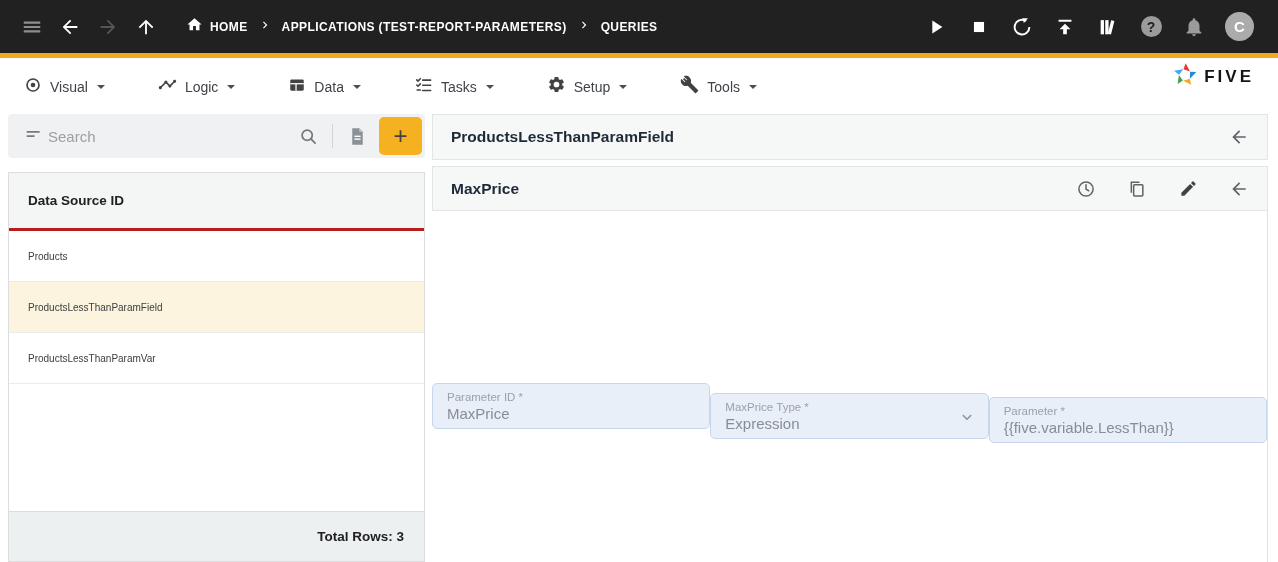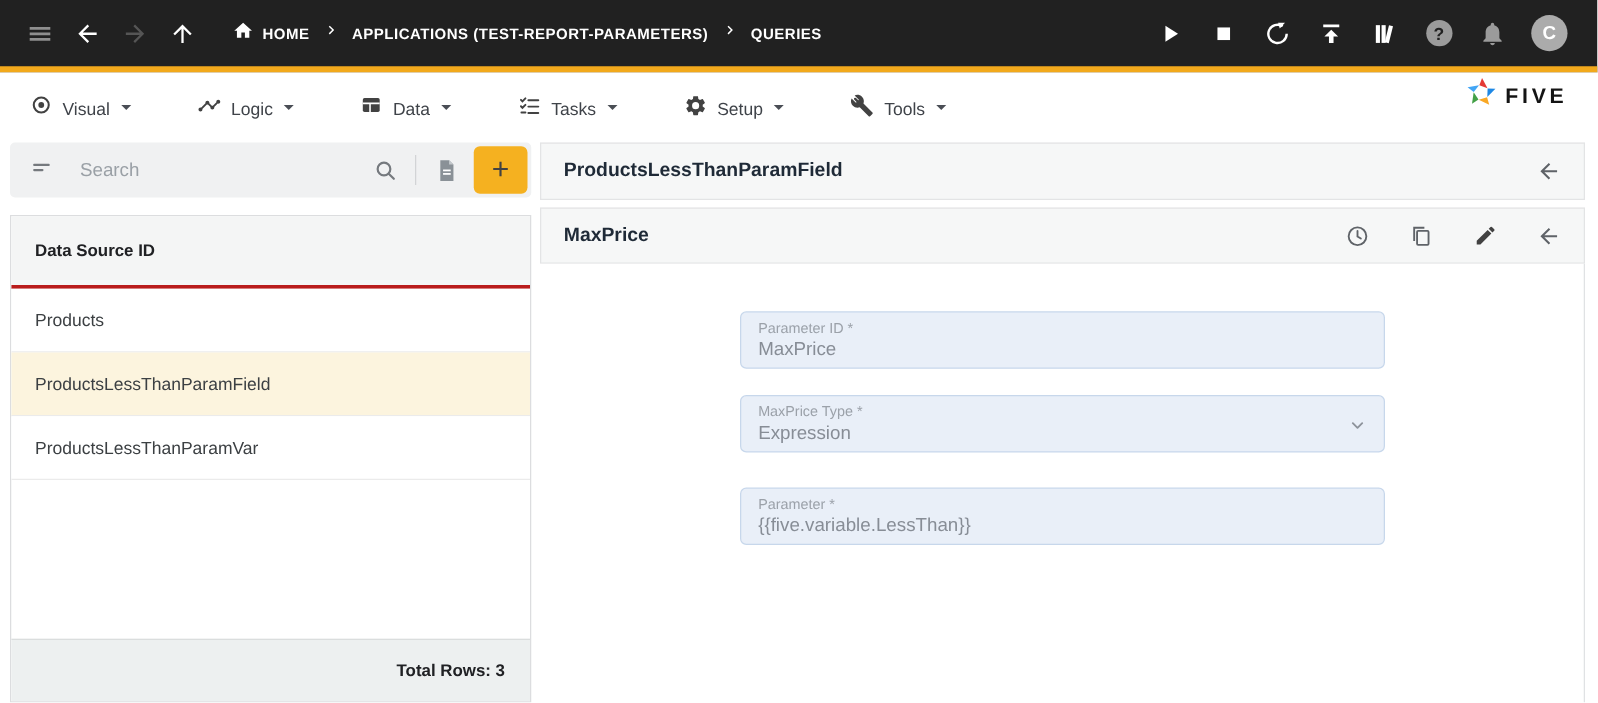--- a/index.html
+++ b/index.html
@@ -55,21 +55,21 @@
   }
 
   
   .search-bar {
     position: absolute; left: 8px; top: 114px; width: 417px; height: 44px;
     background: #f0f1f2; border-radius: 4px;
     display: flex; align-items: center; padding: 0 3px 0 16px;
   }
   .search-input {
     flex: 1; border: none; background: transparent; outline: none;
-    font-size: 15px; color: #3c4043; margin-left: 20px; min-width: 0;
+    font-size: 15px; color: #3c4043; margin-left: 4px; min-width: 0;
     font-family: inherit;
   }
   .search-input::placeholder { color: #9aa0a6; }
   .sb-divider { width: 1px; height: 24px; background: #d2d4d6; margin: 0 10px; }
   .icon-btn { width: 28px; height: 28px; display: flex; align-items: center; justify-content: center; }
   .add-btn {
     width: 43px; height: 38px; background: #F5B120; border-radius: 5px;
     color: #424242; font-size: 24px; font-weight: 400; line-height: 1;
     display: flex; align-items: center; justify-content: center; margin-left: 8px;
   }
@@ -79,21 +79,21 @@
     background: #ffffff; border: 1px solid #dcdddf; overflow: hidden;
   }
   .list-header {
     height: 58px; background: #f4f5f5; border-bottom: 3px solid #b91c1c;
     display: flex; align-items: center; padding-left: 19px;
     font-size: 13.5px; font-weight: 700; color: #202124;
   }
   .list-row {
     height: 51px; border-bottom: 1px solid #ebebeb;
     display: flex; align-items: center; padding-left: 19px;
-    font-size: 14px; color: #3c4043; cursor: pointer; background: #ffffff;
+    font-size: 10px; color: #3c4043; cursor: pointer; background: #ffffff;
   }
   .list-row.selected { background: #FCF4DE; }
   .list-footer {
     position: absolute; left: 0; right: 0; bottom: 0; height: 50px;
     background: #edf0f0; border-top: 1px solid #dadddd;
     display: flex; align-items: center; justify-content: flex-end; padding-right: 20px;
     font-size: 13.5px; font-weight: 700; color: #202124;
   }
 
   
@@ -103,21 +103,21 @@
     padding: 0 16px 0 18px;
   }
   .detail-header { top: 114px; height: 46px; }
   .record-header { top: 166px; height: 45px; }
   .panel-title { font-size: 15.5px; font-weight: 600; color: #1f2a37; flex: 1; }
   .header-actions { display: flex; align-items: center; gap: 27px; }
 
   .form-area {
     position: absolute; left: 432px; top: 211px; width: 836px; height: 351px;
     background: #ffffff; border-right: 1px solid #e0e2e4;
-    display: flex; flex-direction: column; align-items: center; padding-top: 38px;
+    display: flex; align-items: center; padding-top: 38px;
   }
   .field {
     width: 516px; height: 46px; background: #E9EFF8;
     border: 1px solid #C7D7EB; border-radius: 5px;
     padding: 7px 14px 0 14px; position: relative;
   }
   .field + .field { margin-top: 21px; }
   .field.f-last { margin-top: 28px; }
   .field .flabel { font-size: 11.5px; color: #9ba1a9; display: block; }
   .field .fvalue { font-size: 15px; color: #878d96; display: block; margin-top: 2px; white-space: nowrap; }

